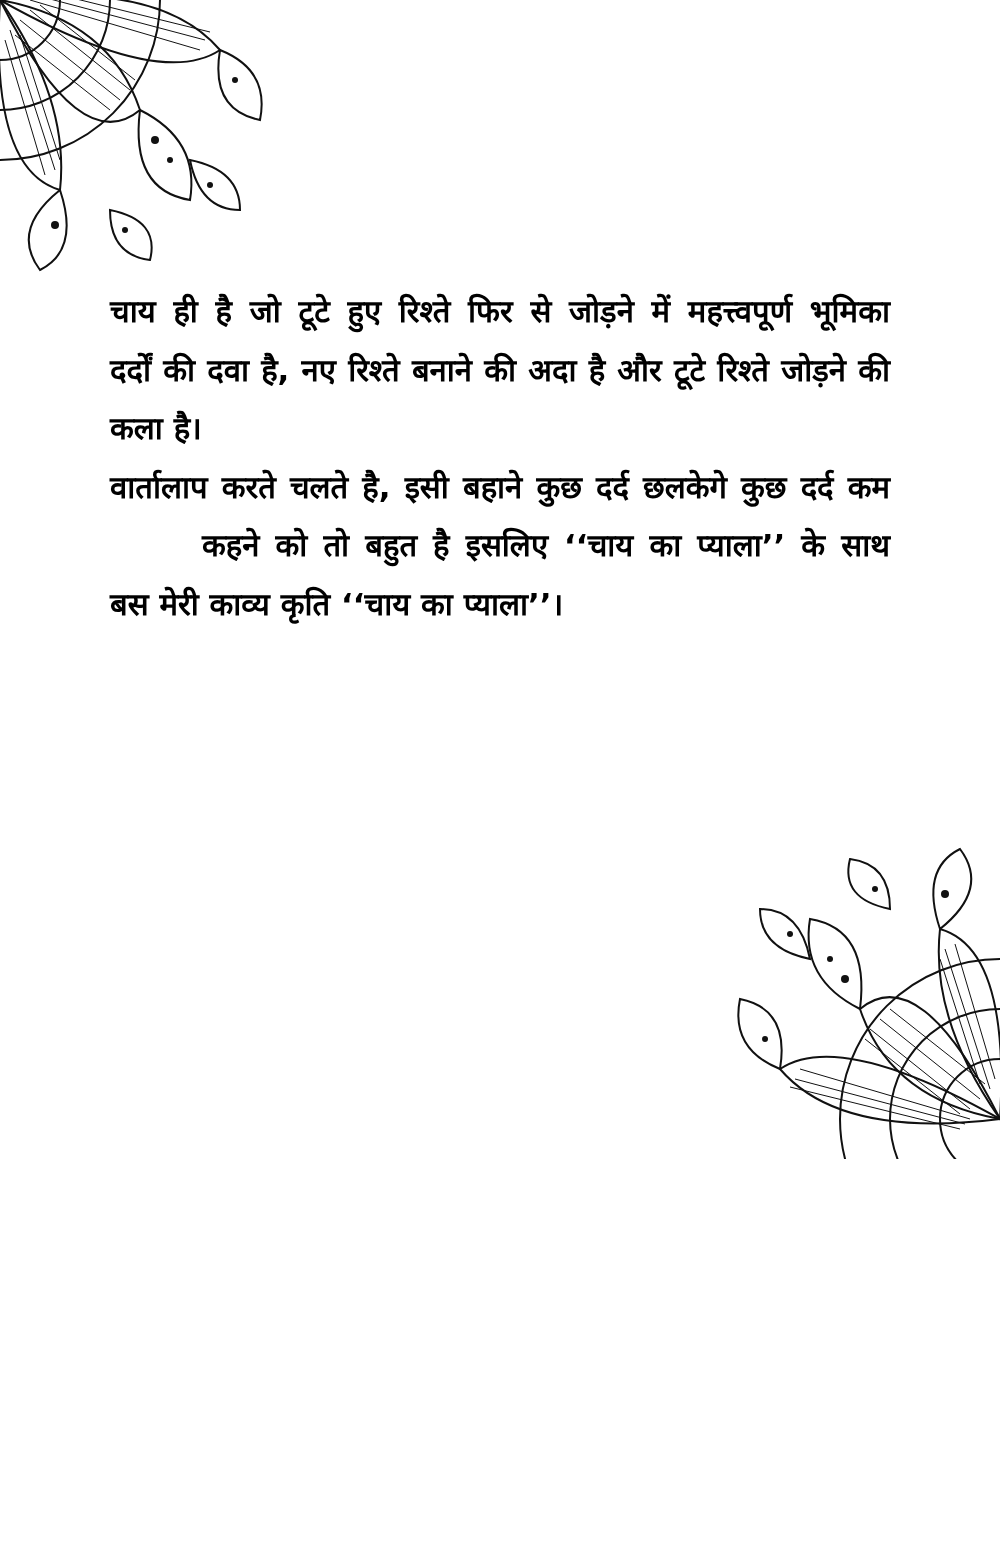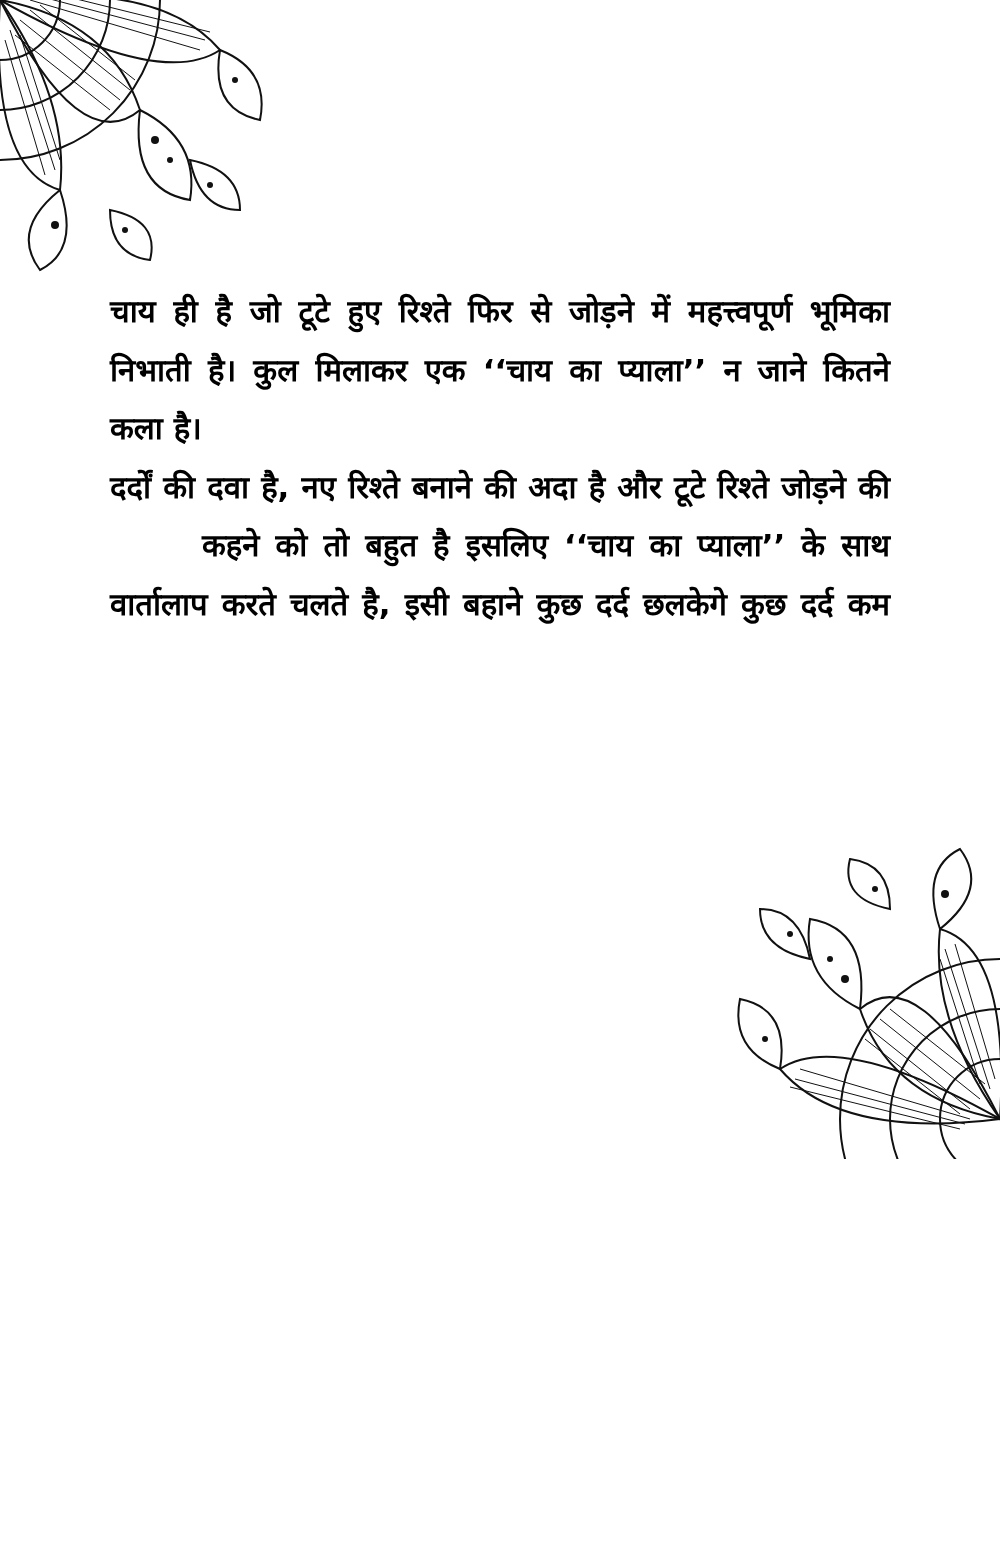--- a/index.html
+++ b/index.html
@@ -47,29 +47,29 @@
       <circle cx="95" cy="265" r="4"></circle>
         <circle cx="275" cy="120" r="3"></circle>
       <circle cx="165" cy="270" r="3"></circle>
         <circle cx="250" cy="225" r="3"></circle>
     </g>
   </svg>
 
   <div class="text-block">
     <p class="para">
       <span class="line">चाय ही है जो टूटे हुए रिश्ते फिर से जोड़ने में महत्त्वपूर्ण भूमिका</span>
-      <span class="line">निभाती है। कुल मिलाकर एक ‘‘चाय का प्याला’’ न जाने कितने</span>
+      <span class="line">दर्दों की दवा है, नए रिश्ते बनाने की अदा है और टूटे रिश्ते जोड़ने की</span>
       <span class="line last">कला है।</span>
-      <span class="line">दर्दों की दवा है, नए रिश्ते बनाने की अदा है और टूटे रिश्ते जोड़ने की</span>
     </p>
     <p class="para">
+      <span class="line">वार्तालाप करते चलते है, इसी बहाने कुछ दर्द छलकेगे कुछ दर्द कम</span>
       <span class="line" style="padding-left:92px">कहने को तो बहुत है इसलिए ‘‘चाय का प्याला’’ के साथ</span>
-      <span class="line">वार्तालाप करते चलते है, इसी बहाने कुछ दर्द छलकेगे कुछ दर्द कम</span>
     </p>
     <p class="para">
+      <span class="line last">बस मेरी काव्य कृति  ‘‘चाय का प्याला’’।</span>
     </p>
   </div>
 
   <svg class="corner corner-br" viewBox="0 0 340 340">
     <g fill="none" stroke="#111" stroke-width="2">
       <circle cx="40" cy="40" r="60"></circle>
       <circle cx="40" cy="40" r="110"></circle>
       <circle cx="40" cy="40" r="160"></circle>
       <path d="M40 40 Q150 60 180 150 Q120 200 40 40Z"></path>
       <path d="M40 40 Q110 140 100 230 Q30 210 40 40Z"></path>

